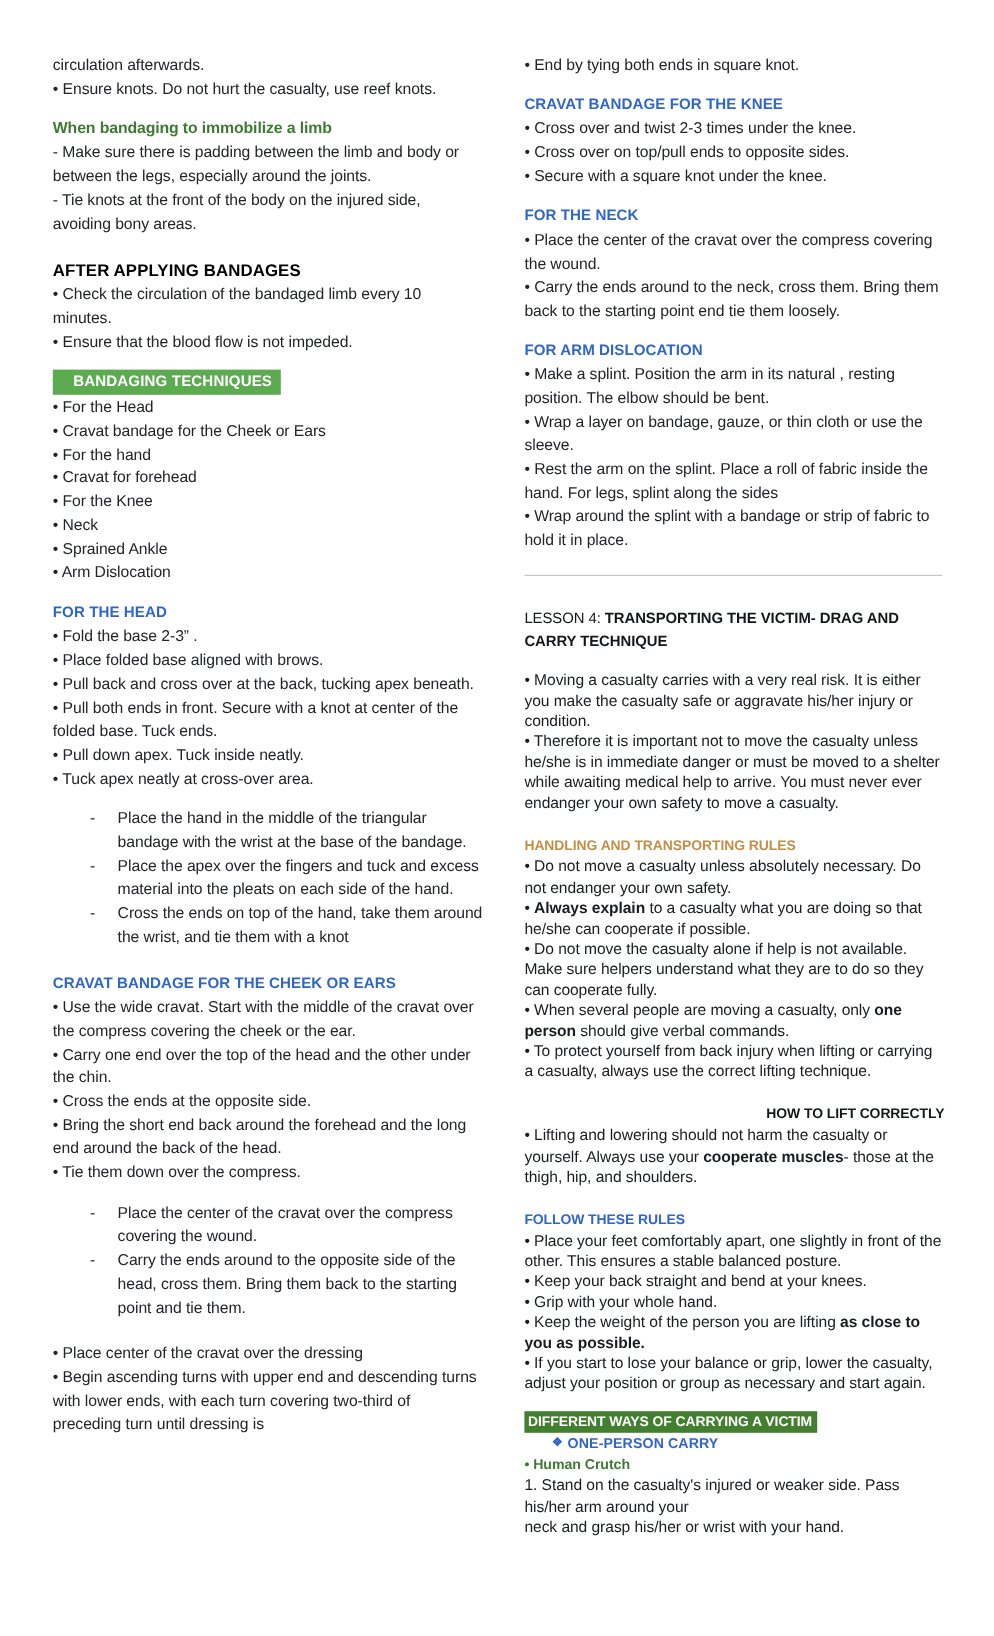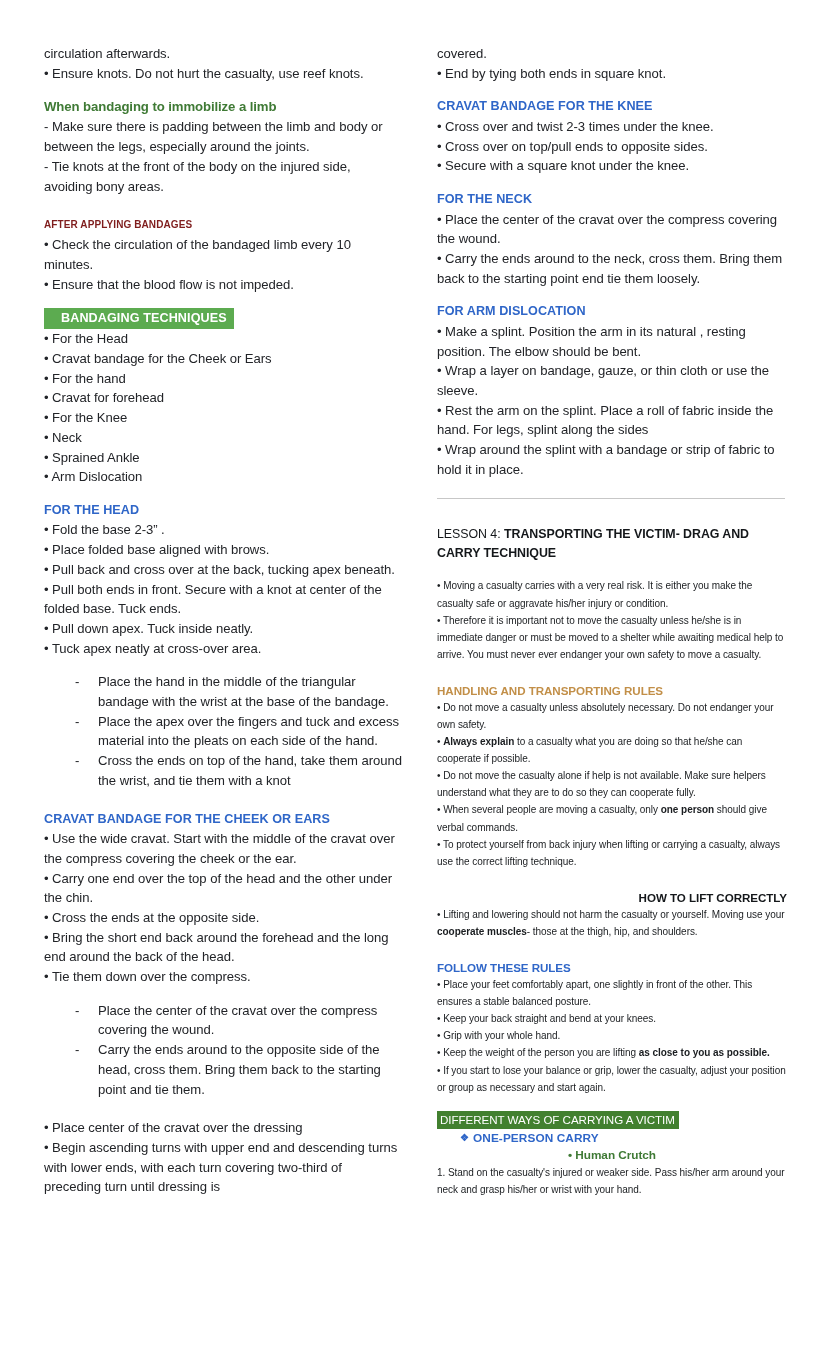--- a/index.html
+++ b/index.html
@@ -44,23 +44,23 @@
   .h-green {
     margin: 0;
     font-size: 13.2px;
     font-weight: bold;
     color: #3f7a35;
     line-height: 20px;
     letter-spacing: -0.1px;
   }
   .h-teal {
     margin: 0;
-    font-size: 10px;
-    font-weight: bold;
-    color: #7f1d1d;
+    font-size: 14px;
+    font-weight: bold;
+    color: #000000;
     line-height: 20px;
     letter-spacing: 0.1px;
   }
   .h-blue {
     margin: 0;
     font-size: 12.6px;
     font-weight: bold;
     color: #2f66c8;
     line-height: 19.5px;
     letter-spacing: 0.05px;
@@ -73,21 +73,21 @@
     color: #ffffff;
     background: #5cab50;
     padding: 2px 7px 3px 17px;
     line-height: 16px;
     letter-spacing: 0.1px;
   }
   .h-hl-dark {
     display: inline-block;
     margin: 0;
     font-size: 11.6px;
-    font-weight: normal;
+    font-weight: bold;
     color: #ffffff;
     background: #42802f;
     padding: 1px 4px 2px 3px;
     line-height: 15px;
     letter-spacing: -0.05px;
   }
   .h-orange {
     margin: 0;
     font-size: 11.6px;
     font-weight: bold;
@@ -112,21 +112,20 @@
     line-height: 17px;
     letter-spacing: -0.05px;
   }
   .h-green-sm {
     margin: 0;
     font-size: 11.8px;
     font-weight: bold;
     color: #3f7a35;
     line-height: 17px;
     letter-spacing: -0.05px;
-    text-align: center;
   }
 
   
   .dash-list { margin: 0; padding: 0; }
   .dash-item {
     position: relative;
     padding-left: 54px;
     font-size: 13.1px;
     line-height: 19.7px;
     color: #222428;
@@ -134,21 +133,21 @@
   }
   .dash-item .dash {
     position: absolute;
     left: 31px;
     top: 0;
   }
 
   
   .p-compact {
     margin: 0;
-    font-size: 10px;
+    font-size: 13px;
     line-height: 17.1px;
     color: #1a1d20;
     letter-spacing: -0.05px;
   }
   .lesson-title {
     margin: 0;
     font-size: 12.4px;
     line-height: 19px;
     color: #14171a;
     letter-spacing: -0.05px;
@@ -268,21 +267,20 @@
 
     <div class="gap-lg"></div>
 
     <p class="p">• Place center of the cravat over the dressing</p>
     <p class="p">• Begin ascending turns with upper end and descending turns with lower ends, with each turn covering two-third of preceding turn until dressing is</p>
 
   </div>
 
   <div class="col col-right">
 
-    <p class="p">covered.</p>
     <p class="p">• End by tying both ends in square knot.</p>
 
     <div class="gap-md"></div>
 
     <h3 class="h-blue">CRAVAT BANDAGE FOR THE KNEE</h3>
     <p class="p">• Cross over and twist 2-3 times under the knee.</p>
     <p class="p">• Cross over on top/pull ends to opposite sides.</p>
     <p class="p">• Secure with a square knot under the knee.</p>
 
     <div class="gap-md"></div>
@@ -315,21 +313,21 @@
     <h3 class="h-orange">HANDLING AND TRANSPORTING RULES</h3>
     <p class="p-compact"><span>• Do not move a casualty unless absolutely necessary. Do not endanger your own safety.</span><b></b><span></span></p>
     <p class="p-compact"><span>• </span><b>Always explain</b><span> to a casualty what you are doing so that he/she can cooperate if possible.</span></p>
     <p class="p-compact"><span>• Do not move the casualty alone if help is not available. Make sure helpers understand what they are to do so they can cooperate fully.</span><b></b><span></span></p>
     <p class="p-compact"><span>• When several people are moving a casualty, only </span><b>one person</b><span> should give verbal commands.</span></p>
     <p class="p-compact"><span>• To protect yourself from back injury when lifting or carrying a casualty, always use the correct lifting technique.</span><b></b><span></span></p>
 
     <div class="gap-lg"></div>
 
     <h3 class="h-black">HOW TO LIFT CORRECTLY</h3>
-    <p class="p-compact"><span>• Lifting and lowering should not harm the casualty or yourself. Moving use your </span><b>cooperate muscles</b><span>- those at the thigh, hip, and shoulders.</span></p>
+    <p class="p-compact"><span>• Lifting and lowering should not harm the casualty or yourself. Always use your </span><b>cooperate muscles</b><span>- those at the thigh, hip, and shoulders.</span></p>
 
     <div class="gap-lg"></div>
 
     <h3 class="h-blue-sm">FOLLOW THESE RULES</h3>
     <p class="p-compact"><span>• Place your feet comfortably apart, one slightly in front of the other. This ensures a stable balanced posture.</span><b></b><span></span></p>
     <p class="p-compact"><span>• Keep your back straight and bend at your knees.</span><b></b><span></span></p>
     <p class="p-compact"><span>• Grip with your whole hand.</span><b></b><span></span></p>
     <p class="p-compact"><span>• Keep the weight of the person you are lifting </span><b>as close to you as possible.</b><span></span></p>
     <p class="p-compact"><span>• If you start to lose your balance or grip, lower the casualty, adjust your position or group as necessary and start again.</span><b></b><span></span></p>
 

